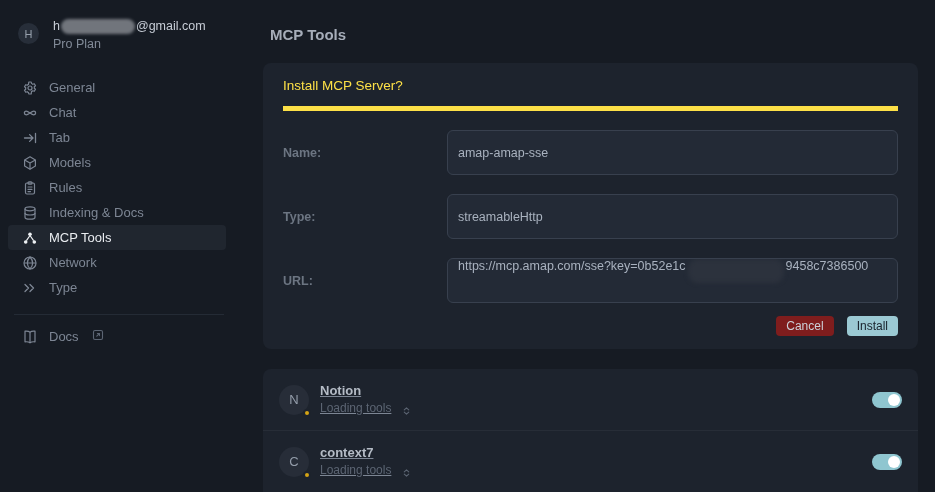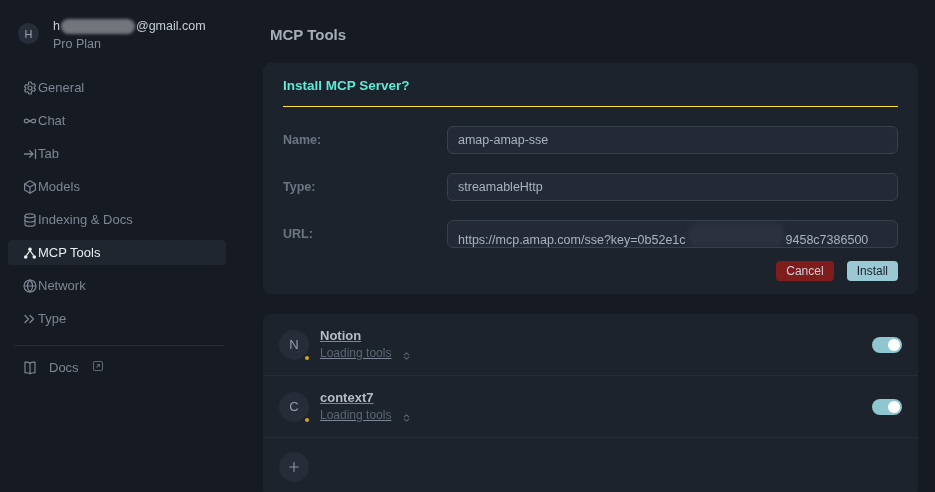--- a/index.html
+++ b/index.html
@@ -18,45 +18,45 @@
   }
   .user-lines { line-height:17px; }
   .email-line { display:flex; align-items:center; color:#c7cdd6; font-size:12.5px; }
   .redact-email {
     display:inline-block; width:74px; height:15px; margin:0 1px;
     background:#767a81; border-radius:8px; filter:blur(1.6px); opacity:.95;
   }
   .plan-line { color:#828b98; font-size:12.5px; margin-top:1px; }
   .nav { margin-top:22px; }
   .nav-item {
-    display:flex; align-items:center; height:25px; padding:0 6px; margin:8px 2px 0 -8px;
+    display:flex; align-items:center; gap:11px; height:25px; padding:0 6px; margin:0 2px 0 -8px;
     padding-left:14px; border-radius:4px; color:#7d8694; cursor:default; white-space:nowrap;
   }
   .nav-item .ico { width:16px; height:16px; flex:0 0 16px; display:flex; align-items:center; justify-content:center; }
   .nav-item.active { background:#20262f; color:#e9ecf0; }
   .nav-item.active .ico { color:#eef1f4; }
   .side-divider { height:1px; background:#242b35; margin:14px 4px 14px -2px; }
   .docs-row { display:flex; align-items:flex-start; gap:11px; padding-left:6px; color:#7d8694; }
   .docs-row .ext { color:#5c6573; margin-left:2px; }
   
   .main { position:absolute; left:240px; top:0; width:695px; height:100%; }
   .page-title { margin:26px 0 0 30px; font-size:15px; font-weight:700; color:#a6adb9; }
   .card {
     margin-left:23px; width:655px; background:#1d232d; border-radius:8px;
   }
   .card-install { margin-top:20px; padding:0 20px; }
-  .dialog-title { padding:15px 0 13px; font-size:13.5px; font-weight:700; color:#5eead4; border-bottom:1px solid #fde047; }
+  .dialog-title { padding:15px 0 13px; font-size:13.5px; font-weight:400; color:#fde047; border-bottom:5px solid #fde047; }
   .field-row { display:grid; grid-template-columns:116px 1fr; align-items:center; margin-top:19px;gap:48px; }
   .field-label { color:#6c7582; font-weight:700; font-size:12.5px; }
   .tb {
-    width:100%; height:28px; background:#232a36; border:1px solid #38404e; border-radius:6px;
+    width:100%; height:45px; background:#232a36; border:1px solid #38404e; border-radius:6px;
     color:#a9b2bf; font-size:12.5px; padding:0 10px; font-family:"Liberation Sans","DejaVu Sans",sans-serif;
     outline:none;
   }
-  .tb-url { display:flex; align-items:flex-end; overflow:hidden; white-space:nowrap; }
+  .tb-url { display:flex; align-items:flex-start; overflow:hidden; white-space:nowrap; }
   .redact-url {
     display:inline-block; width:96px; height:24px; flex:0 0 96px; margin:0 2px;
     background:#2c323d; border-radius:10px; filter:blur(2px);
   }
   .btn-row { display:flex; justify-content:flex-end; gap:13px; margin:13px 0 0; padding-bottom:13px; }
   .btn {
     border:none; border-radius:4px; font-size:12px; padding:3px 10px; height:20px; line-height:14px;
     font-family:"Liberation Sans","DejaVu Sans",sans-serif; cursor:pointer;
   }
   .btn-cancel { background:#7f1d1d; color:#ccd1d8; }
@@ -134,20 +134,30 @@
       <div class="nav-item">
         <span class="ico">
           <svg width="16" height="16" viewBox="0 0 16 16" fill="none" stroke="currentColor" stroke-width="1.2" stroke-linejoin="round">
             <path d="M8 1.8l5.4 3.1v6.2L8 14.2l-5.4-3.1V4.9z"></path>
             <path d="M8 8l5.4-3.1M8 8v6.2M8 8 2.6 4.9"></path>
           </svg>
         </span>
         <span>Models</span>
       </div>
 
+      <div class="nav-item">
+        <span class="ico">
+          <svg width="16" height="16" viewBox="0 0 16 16" fill="none" stroke="currentColor" stroke-width="1.2" stroke-linecap="round" stroke-linejoin="round">
+            <rect x="3.5" y="3" width="9" height="11" rx="1.5"></rect>
+            <rect x="6" y="1.8" width="4" height="2.4" rx="1"></rect>
+            <path d="M6 7h4M6 9.3h4M6 11.6h2.5"></path>
+          </svg>
+        </span>
+        <span>Rules</span>
+      </div>
 
       <div class="nav-item">
         <span class="ico">
           <svg width="16" height="16" viewBox="0 0 16 16" fill="none" stroke="currentColor" stroke-width="1.2">
             <ellipse cx="8" cy="3.8" rx="5" ry="2"></ellipse>
             <path d="M3 3.8v8.4c0 1.1 2.2 2 5 2s5-.9 5-2V3.8"></path>
             <path d="M3 8c0 1.1 2.2 2 5 2s5-.9 5-2"></path>
           </svg>
         </span>
         <span>Indexing &amp; Docs</span>

